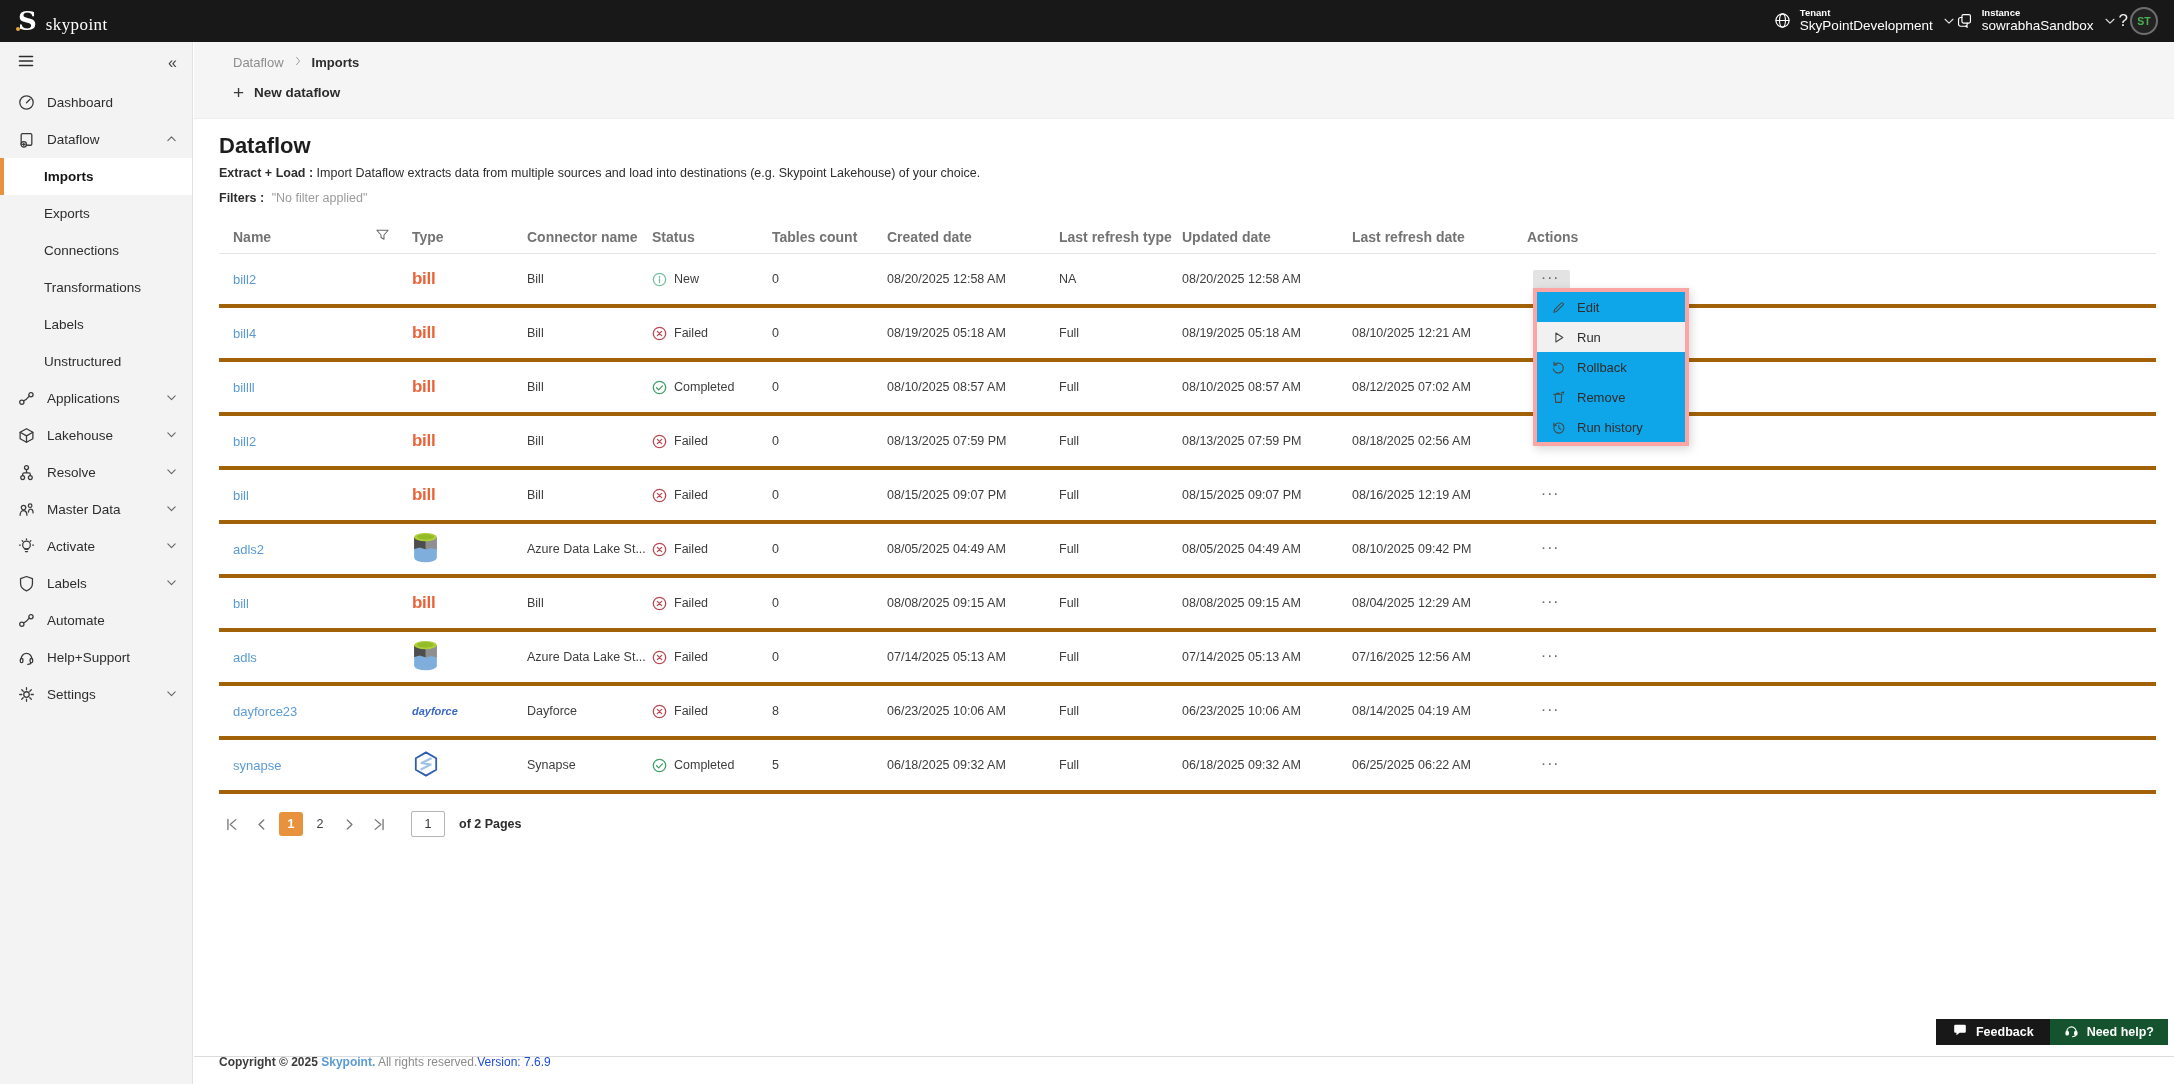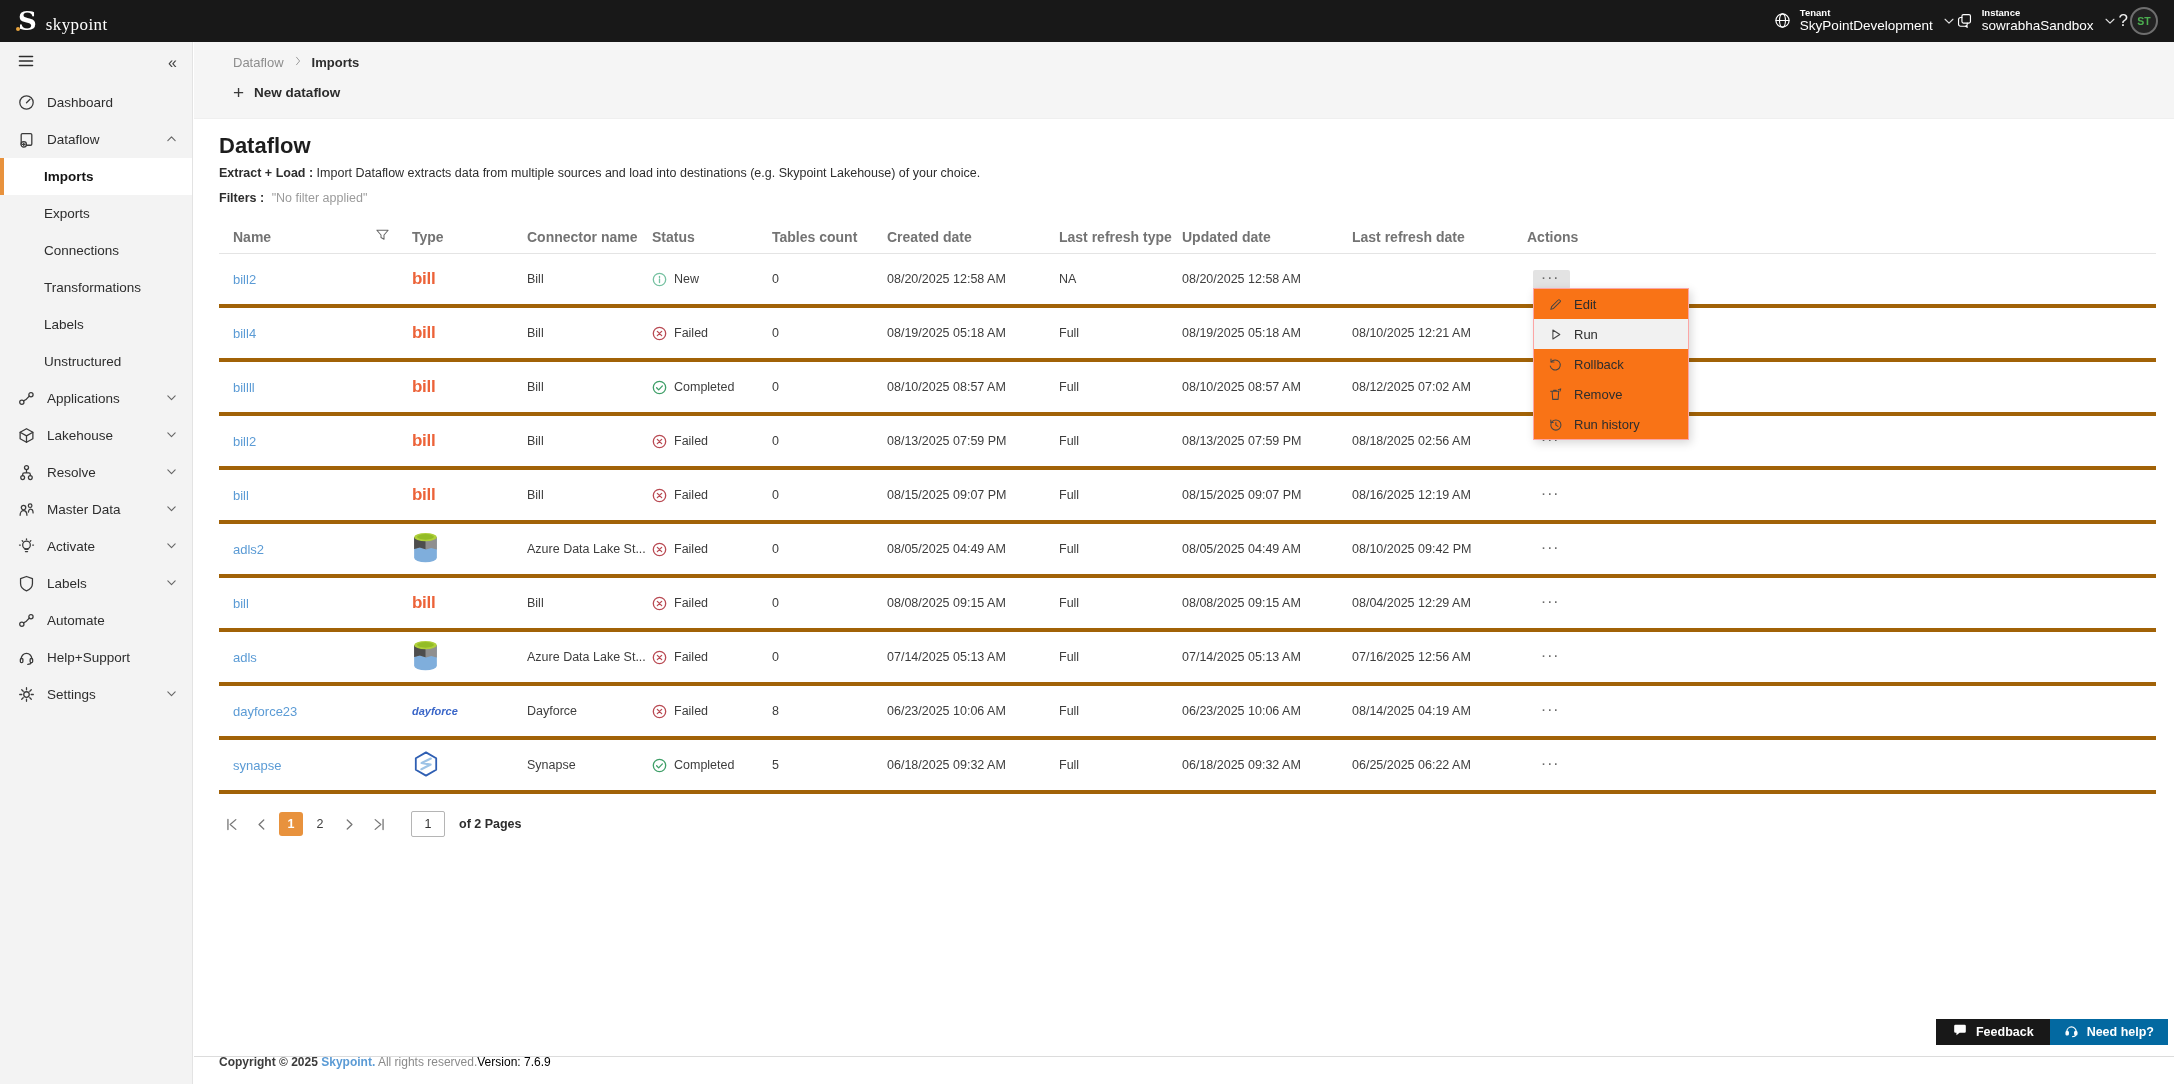--- a/index.html
+++ b/index.html
@@ -57,43 +57,43 @@
   .td-name a { color:#5B9BD5; text-decoration:none; font-size:13px; cursor:pointer; }
   .bill-logo { color:#EC6339; font-weight:800; font-size:17px; letter-spacing:-0.3px; }
   .dayforce-logo { color:#3A66C8; font-weight:bold; font-style:italic; font-size:11px; }
   .status { display:flex; align-items:center; gap:7px; }
   .sicon { display:flex; }
   .td-actions { padding-left:6px; overflow:visible; }
   .dots-btn { display:inline-block; padding:3px 9px 5px; color:#6a6a6a; letter-spacing:2.5px; font-weight:bold; font-size:11px; line-height:1; cursor:pointer; border-radius:2px; }
   .dots-btn.active { background:#e3e3e3; }
 
   
-  .menu { position:absolute; left:1339px; top:246px; width:156px; background:#f97316; border:1px solid #fca5a5; box-shadow:2px 3px 9px rgba(0,0,0,0.16); z-index:10; }
+  .menu { position:absolute; left:1339px; top:246px; width:156px; background:#0ea5e9; border:4px solid #fca5a5; box-shadow:2px 3px 9px rgba(0,0,0,0.16); z-index:10; }
   .menu-item { height:30px; display:flex; align-items:center; gap:11px; padding:0 13px; font-size:13px; color:#2d2d2d; cursor:pointer; }
   .menu-item.hl { background:#f1f1f1; }
   .menu-item .mi-icon { width:16px; display:flex; justify-content:center; }
 
   
   .pagination { margin-top:17px; display:flex; align-items:center; gap:5px; }
   .pg-btn { width:25px; height:24px; display:flex; align-items:center; justify-content:center; cursor:pointer; }
   .pg-num { min-width:24px; height:24px; display:flex; align-items:center; justify-content:center; font-size:12.5px; color:#3d3d3d; cursor:pointer; border-radius:3px; padding:0 4px; }
   .pg-num.active { background:#E8923D; color:#fff; font-weight:bold; }
   .pg-input { width:34px; height:26px; border:1px solid #b5b5b5; border-radius:2px; text-align:center; font-size:12.5px; margin-left:14px; font-family:"Liberation Sans", sans-serif; color:#333; }
   .pg-of { font-size:12.5px; color:#2d2d2d; font-weight:bold; margin-left:9px; }
 
   
   .footer { position:absolute; left:194px; right:0; bottom:0; height:28px; border-top:1px solid #dcdcdc; display:flex; align-items:center; padding:0 20px 17px 25px; font-size:12px; background:#fff; }
   .copyright { color:#8a8a8a; }
   .copyright b { color:#3c3c3c; }
   .copyright a { color:#5B9BD5; font-weight:bold; text-decoration:none; cursor:pointer; }
-  .version { color:#000000; }
+  .version { color:#1d4ed8; }
   .float-btns { position:absolute; right:6px; bottom:39px; display:flex; z-index:6; }
   .fbtn { height:26px; display:flex; align-items:center; gap:8px; font-size:12.5px; font-weight:bold; color:#fff; padding:0 16px; cursor:pointer; }
   .fbtn.feedback { background:#181818; }
-  .fbtn.needhelp { background:#0369a1; padding:0 14px; }
+  .fbtn.needhelp { background:#14532d; padding:0 14px; }
 </style>
 </head>
 <body>
 
 <header class="topbar">
   <div class="logo">
     <span class="logo-s">S</span>
     <span class="logo-text">skypoint</span>
   </div>
   <div class="topbar-right">

